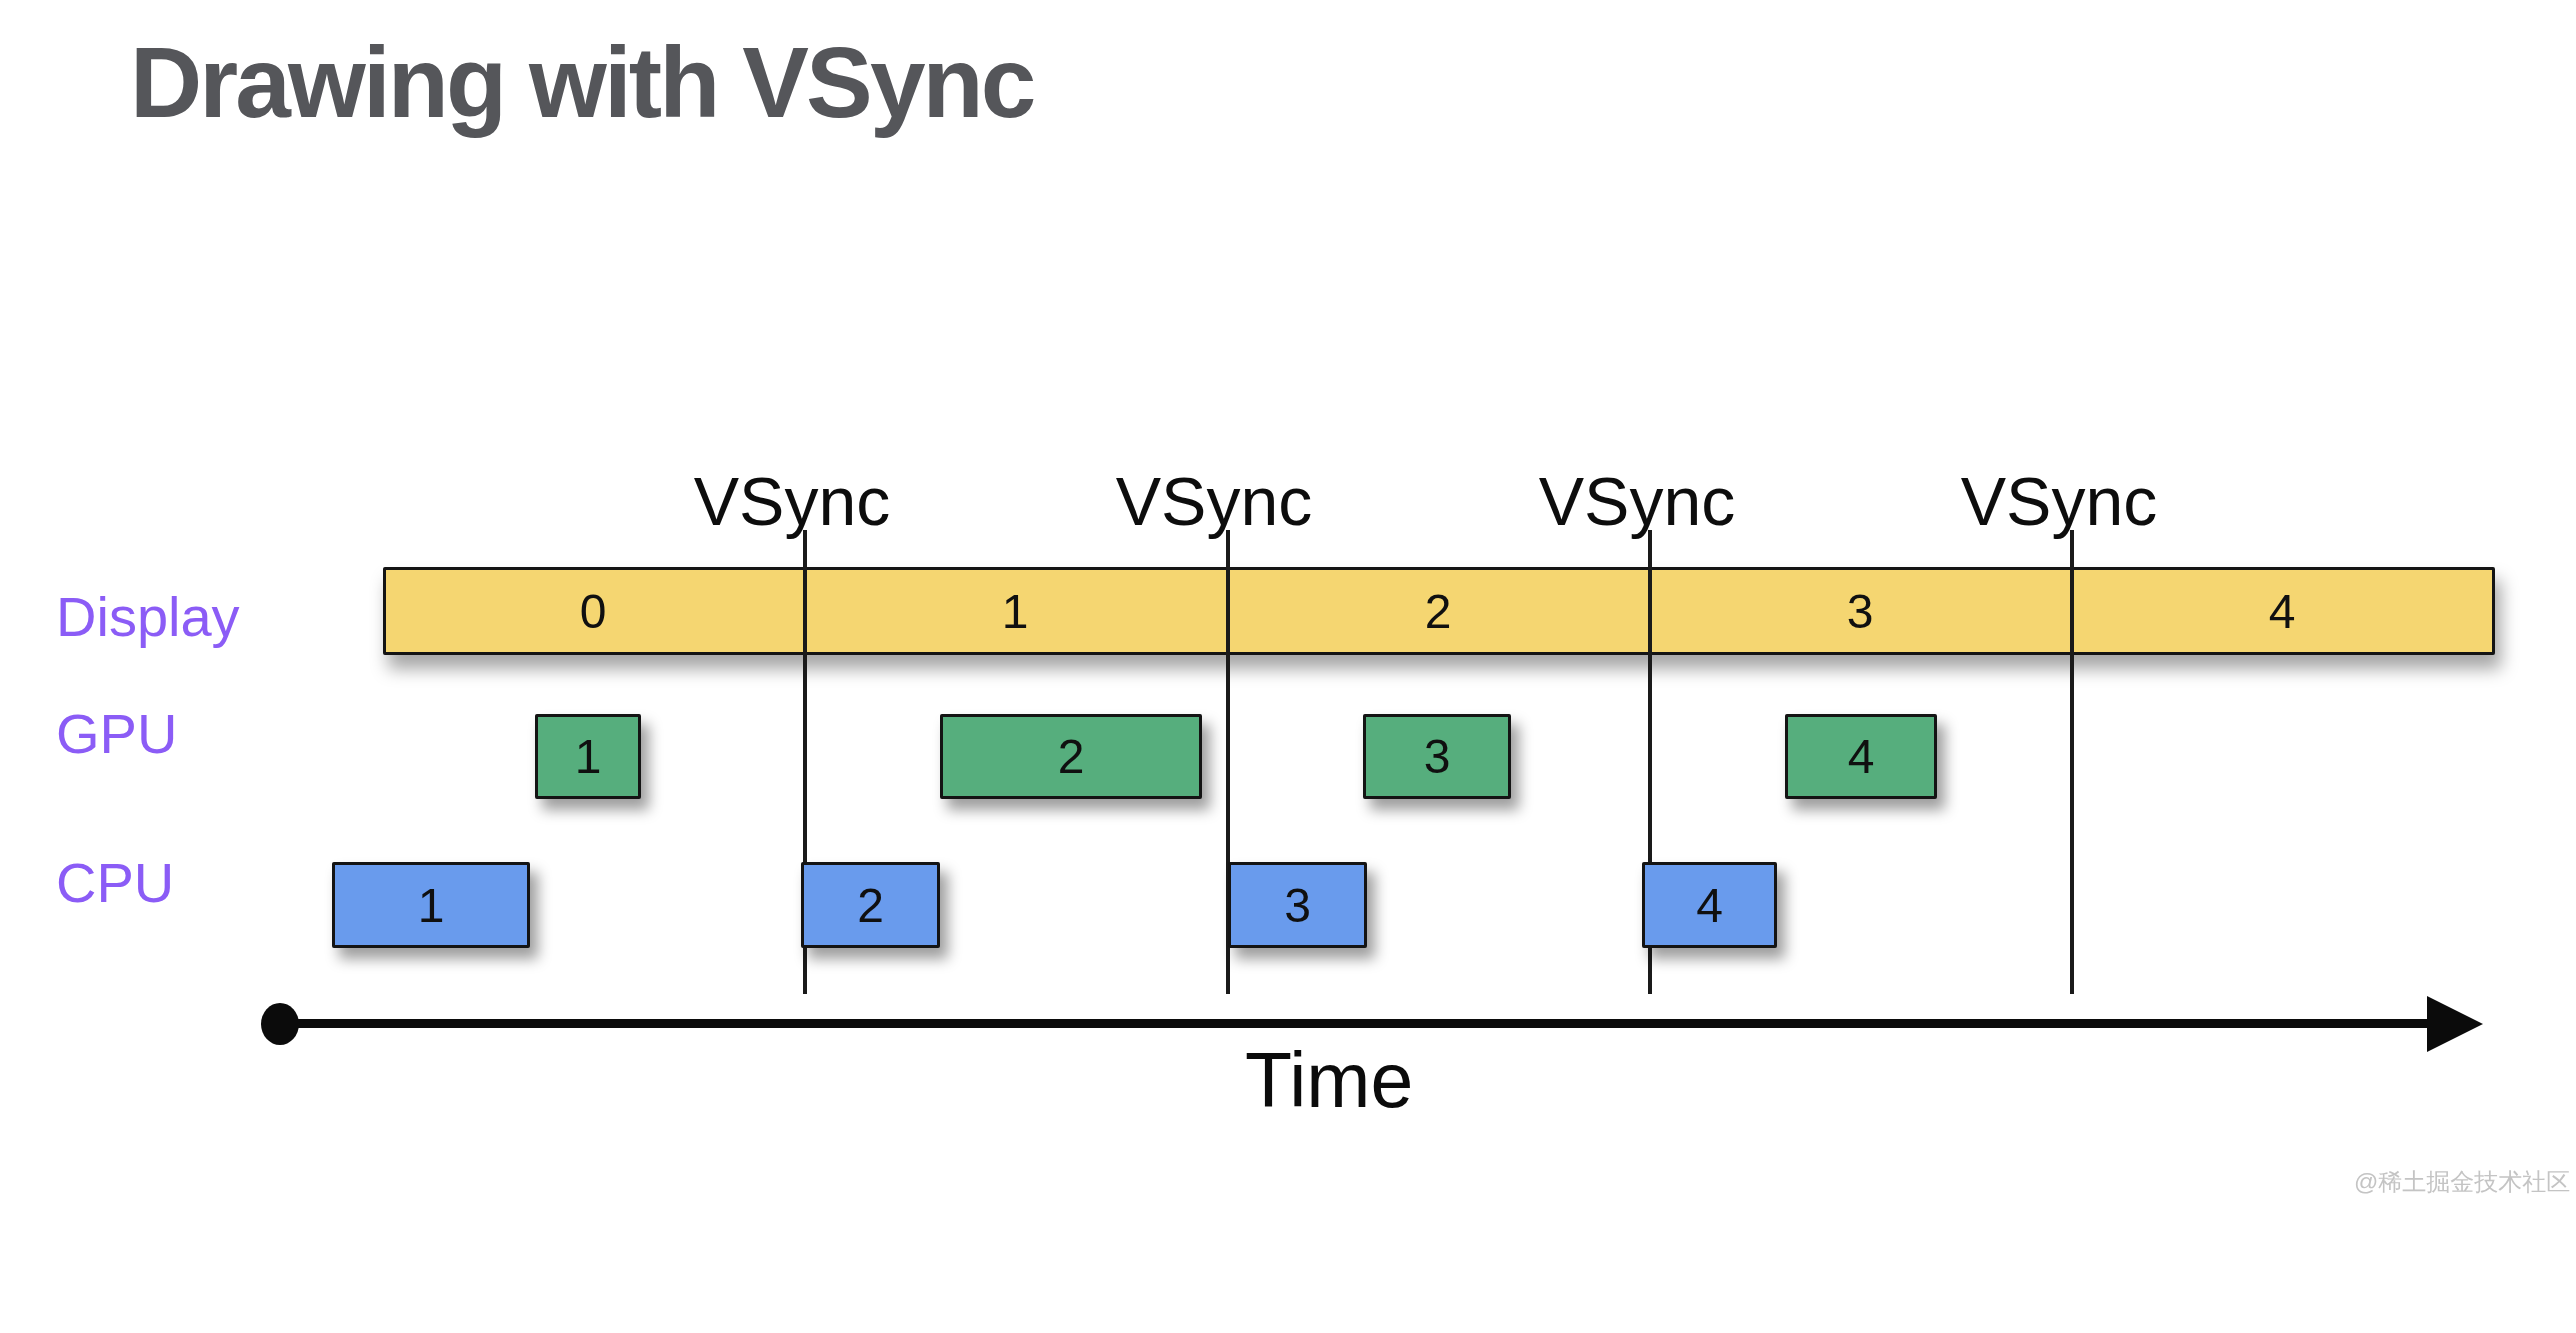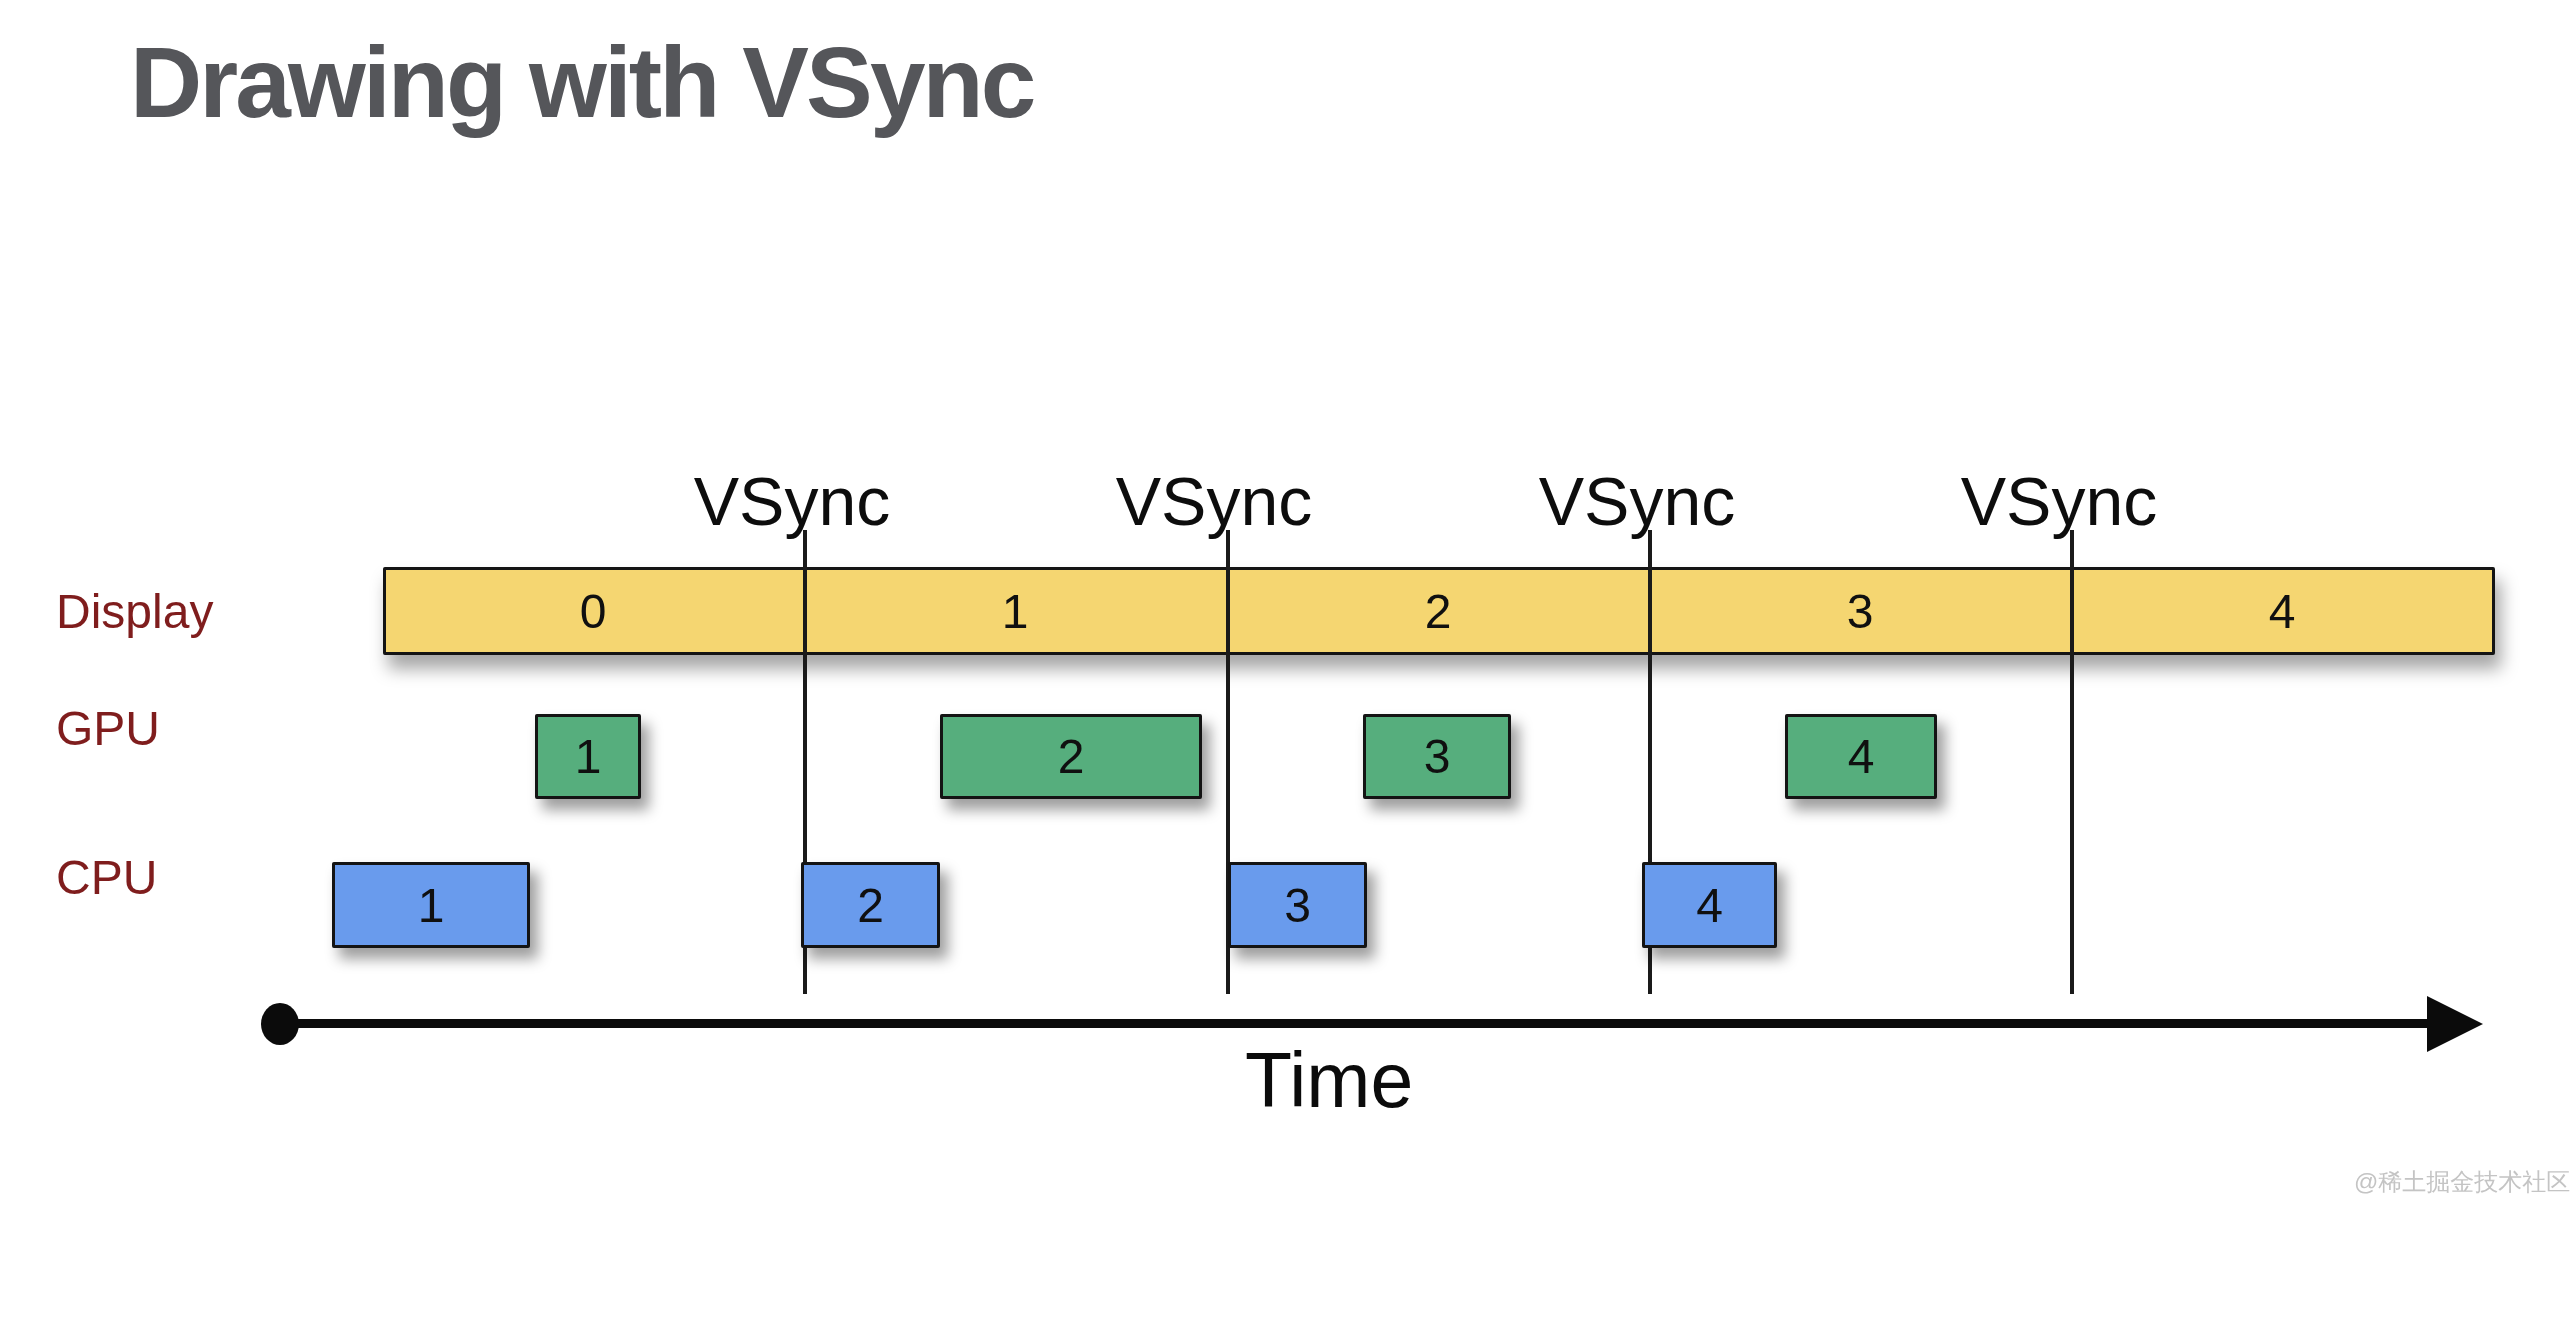--- a/index.html
+++ b/index.html
@@ -7,21 +7,21 @@
   .slide {
     position:relative; width:2576px; height:1202px; background:#ffffff;
     font-family:"Liberation Sans","DejaVu Sans",sans-serif; color:#111; overflow:hidden;
   }
   .title {
     position:absolute; left:130px; top:25px;
     font-size:100px; font-weight:bold; letter-spacing:-2.9px; color:#55565a;
     white-space:nowrap;
   }
   .diagram { position:absolute; inset:0; }
-  .row-label { position:absolute; left:56px; font-size:48px; color:#7f1d1d; }
+  .row-label { position:absolute; left:56px; font-size:56px; color:#8b5cf6; }
   .row-label.display { top:584px; }
   .row-label.gpu     { top:701px; }
   .row-label.cpu     { top:850px; }
   .vsync-label {
     position:absolute; top:462px; transform:translateX(-50%);
     font-size:68px; color:#0d0d0d; white-space:nowrap;
   }
   .vline { position:absolute; top:530px; height:464px; width:3.8px; background:#1a1a1a; z-index:3; }
   .display-bar {
     position:absolute; background:#f5d671; border:3.8px solid #141414; border-radius:1.9px;

